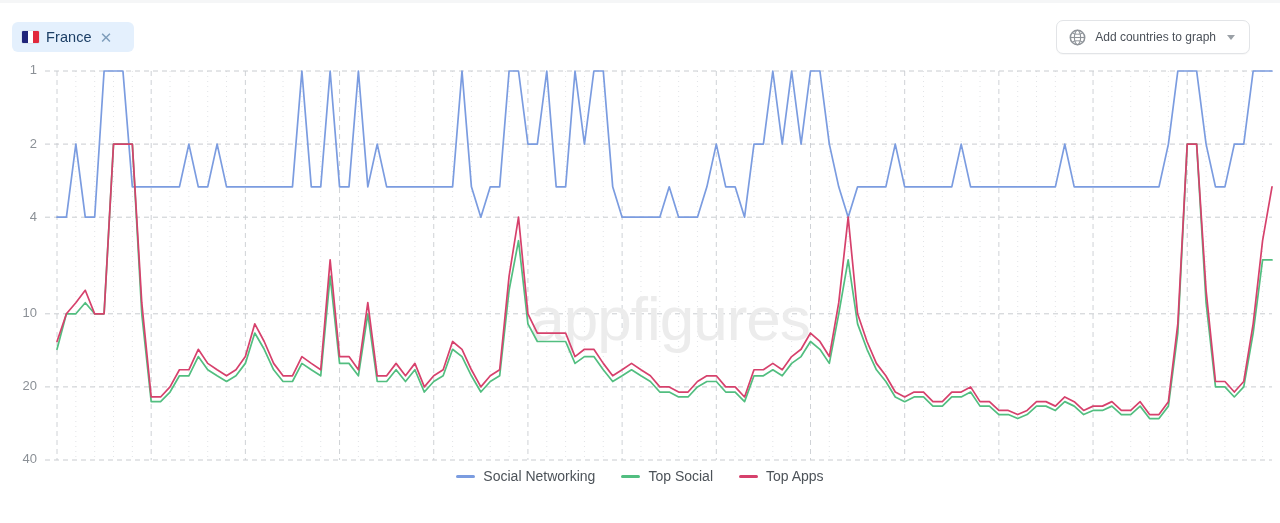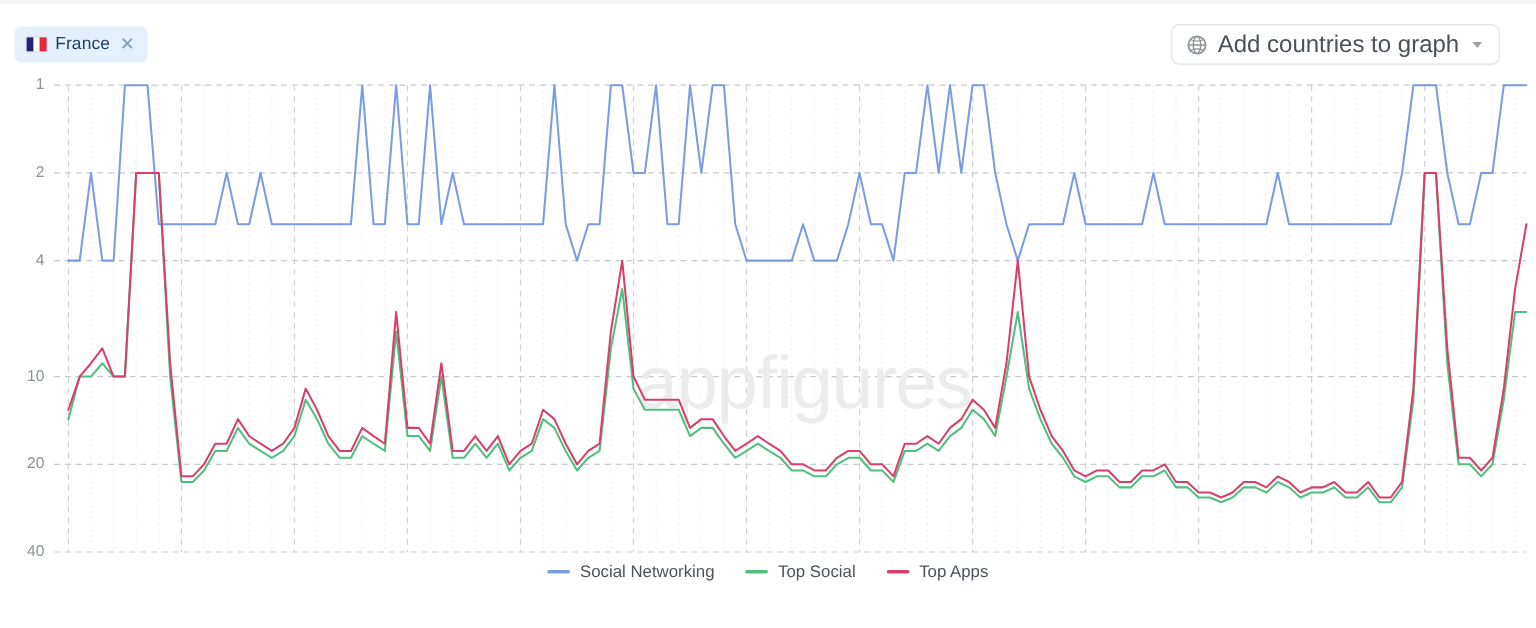--- a/index.html
+++ b/index.html
@@ -31,21 +31,21 @@
     width: 1280px;
     height: 74px;
   }
   .country-chip {
     position: absolute;
     left: 12px; top: 22px;
     height: 30px;
     display: flex;
     align-items: center;
     gap: 7px;
-    padding: 0 11px 0 10px;
+    padding: 0 22px 0 10px;
     background: #e4f0fd;
     border-radius: 6px;
     cursor: pointer;
     user-select: none;
   }
   .flag {
     width: 17px; height: 12px;
     display: inline-block;
     border-radius: 1px;
     overflow: hidden;
@@ -81,21 +81,21 @@
     padding: 0 14px 0 12px;
     background: #ffffff;
     border: 1px solid #e2e4e7;
     border-radius: 7px;
     cursor: pointer;
     user-select: none;
     box-shadow: 0 1px 1px rgba(16,24,40,0.03);
   }
   .globe-icon { flex: 0 0 auto; display: block; }
   .add-label {
-    font-size: 20px;
+    font-size: 12px;
     color: #4b5159;
     white-space: nowrap;
   }
   .caret {
     width: 0; height: 0;
     border-left: 4.5px solid transparent;
     border-right: 4.5px solid transparent;
     border-top: 5px solid #9aa0a6;
     margin-left: 2px;
     flex: 0 0 auto;

